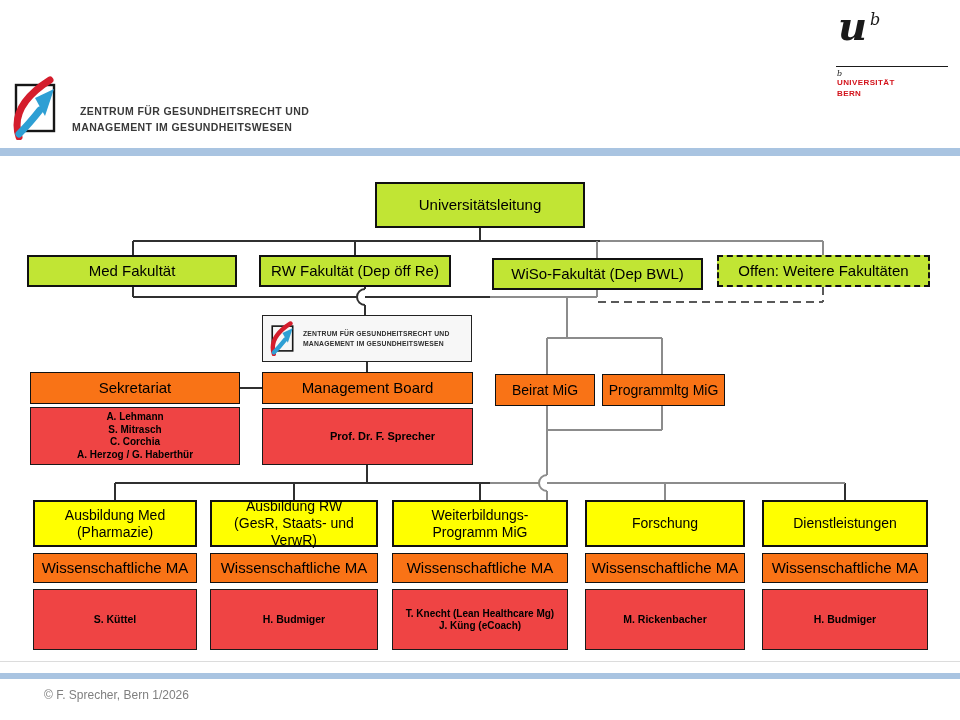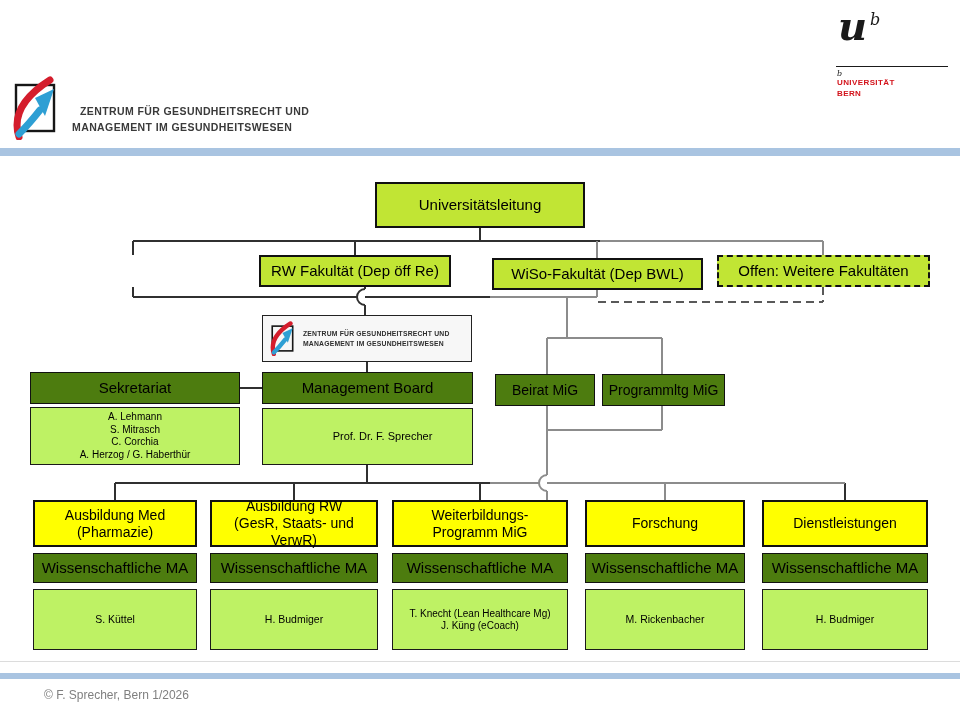--- a/index.html
+++ b/index.html
@@ -7,23 +7,23 @@
         font-family:"Liberation Sans",sans-serif;color:#000;}
   .abs{position:absolute;}
   .band{position:absolute;left:0;width:960px;background:#a9c4e1;}
   .thinline{position:absolute;left:0;width:960px;height:1px;background:#dcdcdc;}
   .title{position:absolute;left:0;top:44px;width:960px;text-align:center;
          font-size:32px;font-weight:bold;color:#2b2b2b;}
   .box{position:absolute;box-sizing:border-box;display:flex;align-items:center;
        justify-content:center;text-align:center;white-space:pre-line;line-height:1.2;}
   .green{background:#c1e534;border:2px solid #111;font-size:15px;}
   .green.dashed{border-style:dashed;}
-  .cyan{background:#4d7c0f;border:1.5px solid #111;font-size:15px;}
+  .cyan{background:#f97316;border:1.5px solid #111;font-size:15px;}
   .cyan.small{font-size:14px;}
-  .white{background:#bef264;border:1.5px solid #1a1a1a;}
+  .white{background:#ef4444;border:1.5px solid #1a1a1a;font-weight:bold;}
   .yellow{background:#ffff00;border:2px solid #111;font-size:14px;}
   .staff-names{font-size:10px;line-height:1.25;}
   .person{font-size:10.5px;}
   .logobox{background:#f7f7f7;border:1.5px solid #222;display:flex;align-items:center;
            justify-content:flex-start;padding:3px 6px;gap:6px;box-sizing:border-box;}
   .logobox .lb-text{font-size:6.8px;font-weight:bold;letter-spacing:.2px;color:#2e2e2e;
            text-align:left;white-space:pre-line;line-height:1.4;}
   .zlogo-text{position:absolute;left:72px;font-size:10.5px;font-weight:bold;
               letter-spacing:.4px;color:#3a3a3a;}
   .connectors{position:absolute;left:0;top:0;pointer-events:none;}
@@ -102,20 +102,21 @@
     <g stroke="#595959" stroke-width="2" fill="none" stroke-dasharray="8 5">
       <path d="M823,287 V302"></path>
       <path d="M598,302 H823"></path>
     </g>
     <path d="M365,289 A8,8 0 0 0 365,305" fill="#ffffff" stroke="#303030" stroke-width="2"></path>
     <path d="M547,475 A8,8 0 0 0 547,491" fill="#ffffff" stroke="#8c8c8c" stroke-width="2"></path>
   </svg>
 
   <div class="box green" style="left:375px;top:182px;width:210px;height:46px;">Universitätsleitung</div>
 
+  <div class="box green" style="left:27px;top:255px;width:210px;height:32px;">Med  Fakultät</div>
   <div class="box green" style="left:259px;top:255px;width:192px;height:32px;">RW Fakultät (Dep öff Re)</div>
   <div class="box green" style="left:492px;top:258px;width:211px;height:32px;">WiSo-Fakultät (Dep BWL)</div>
   <div class="box green dashed" style="left:717px;top:255px;width:213px;height:32px;">Offen: Weitere Fakultäten</div>
 
   <div class="box logobox" style="left:262px;top:315px;width:210px;height:47px;">
     <svg width="28" height="35" viewBox="0 0 52 64">
       <rect x="6" y="9" width="38" height="46" fill="none" stroke="#161616" stroke-width="3"></rect>
       <path d="M9,61 Q-1,30 40,4" fill="none" stroke="#d41d2c" stroke-width="8" stroke-linecap="round"></path>
       <path d="M9,58 Q19,48 30,34" fill="none" stroke="#2e9fd4" stroke-width="8" stroke-linecap="round"></path>
       <polygon points="44,13 25,22 35,40" fill="#2e9fd4"></polygon>

